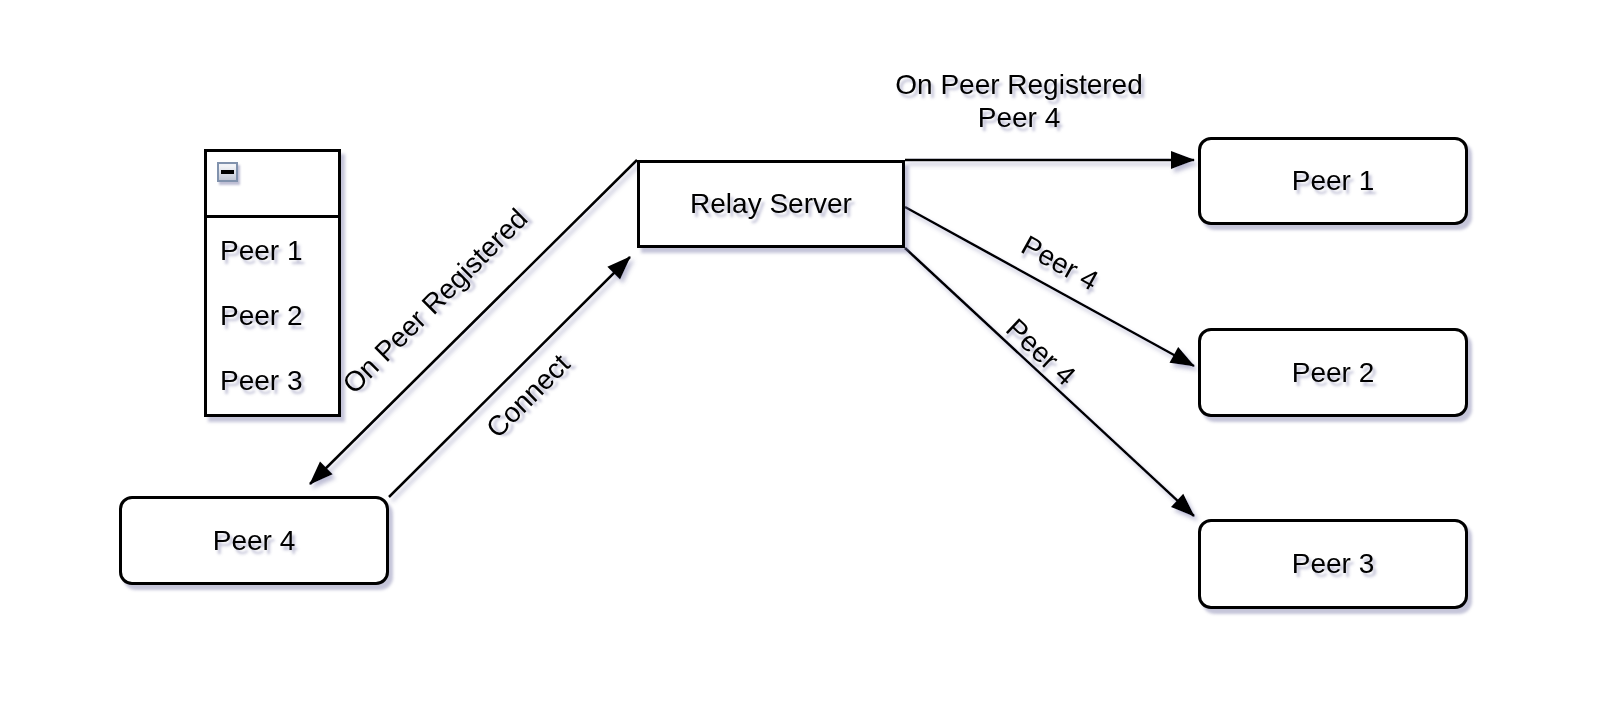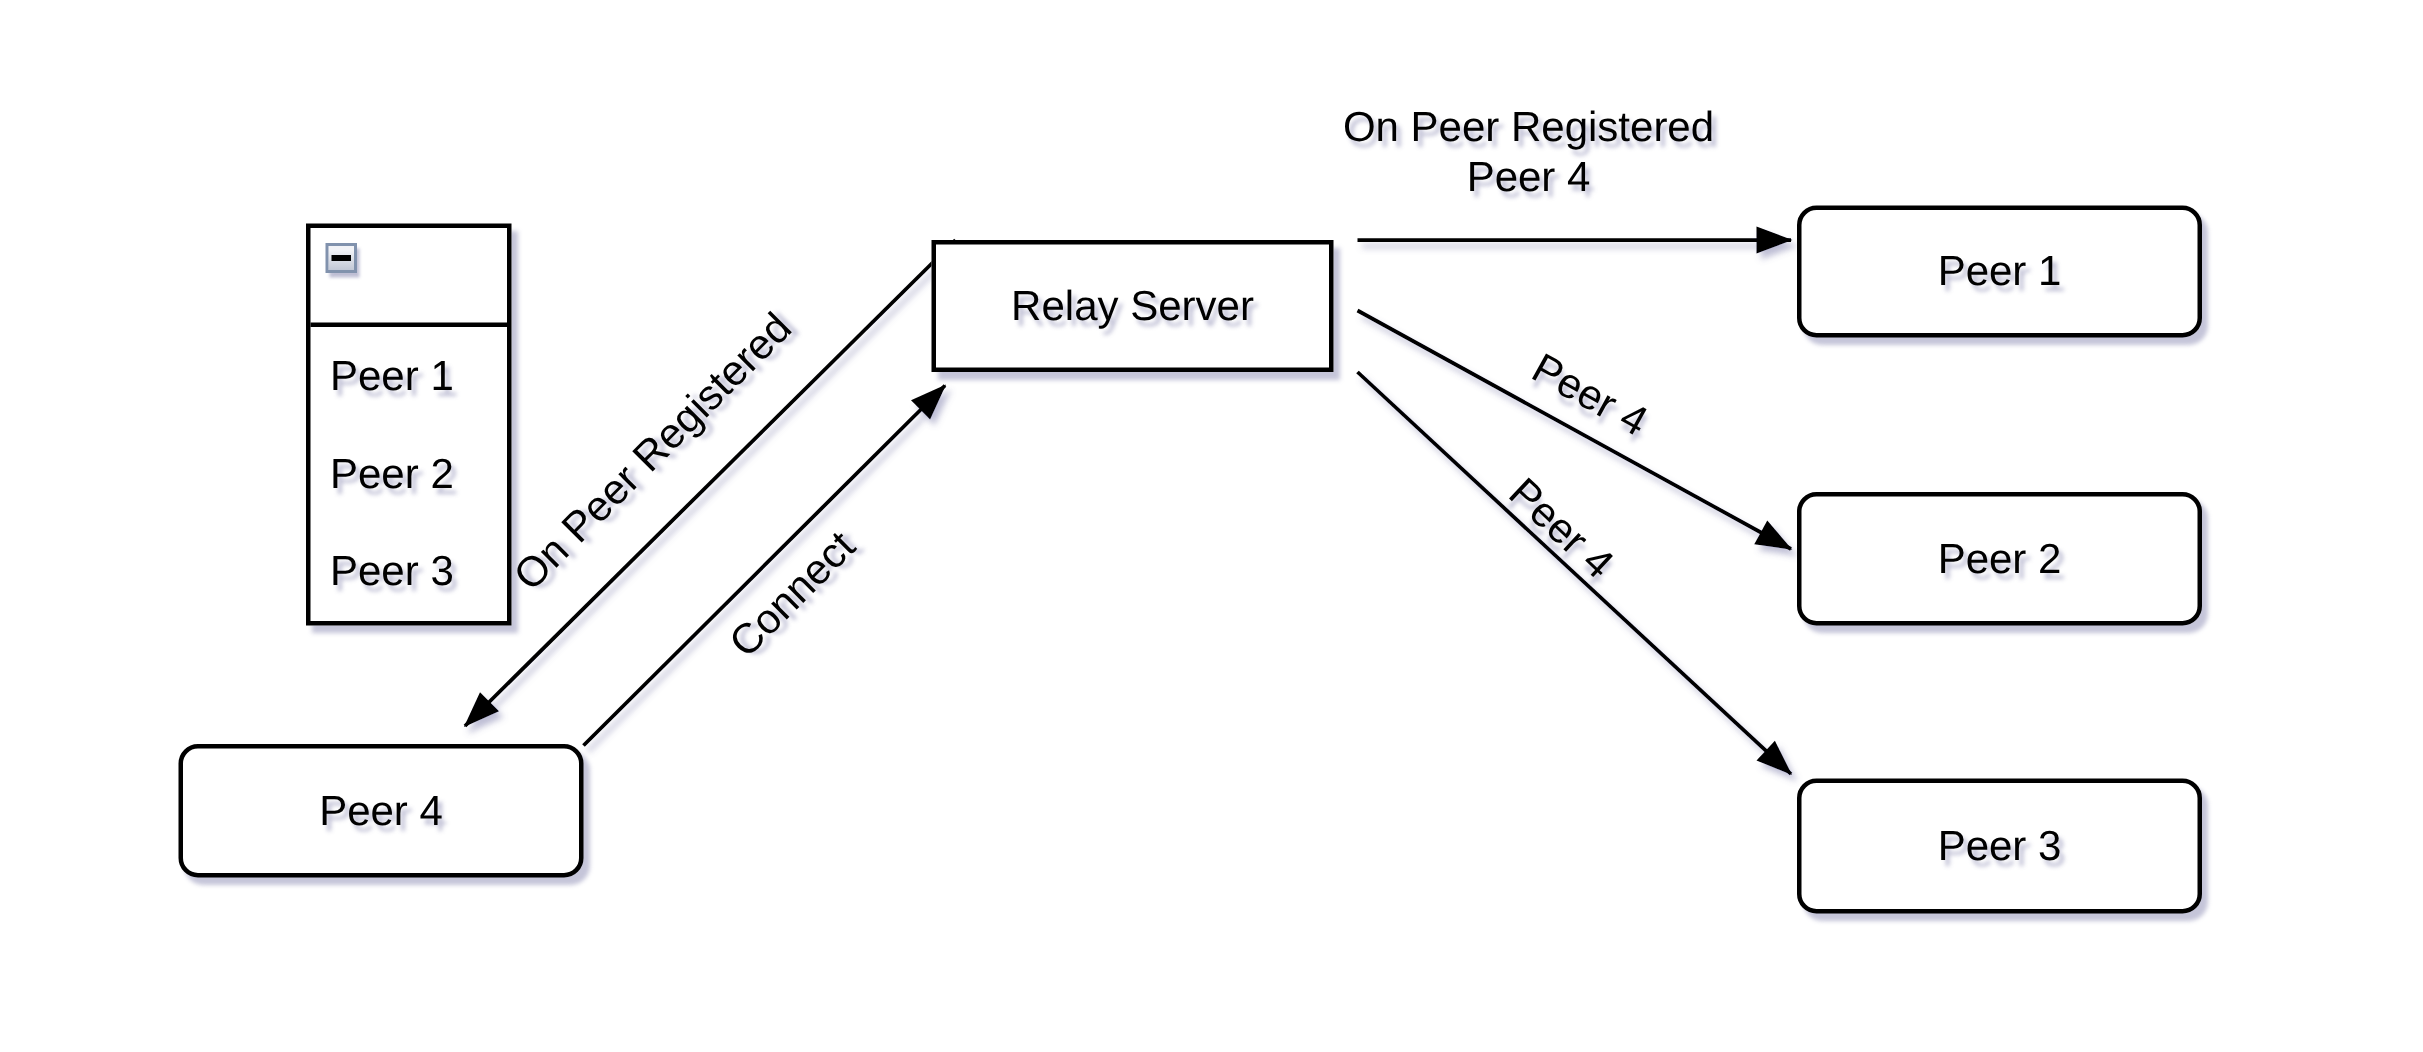--- a/index.html
+++ b/index.html
@@ -135,21 +135,21 @@
         <div class="minus-bar"></div>
       </div>
     </div>
     <div class="group-body">
       <div class="group-item">Peer 1</div>
       <div class="group-item">Peer 2</div>
       <div class="group-item">Peer 3</div>
     </div>
   </div>
 
-  <div class="node relay-node" style="left:621px; top:160px; width:268px; height:88px;">
+  <div class="node relay-node" style="left:637px; top:160px; width:268px; height:88px;">
     <span class="node-label">Relay Server</span>
   </div>
 
   <div class="node peer-node" style="left:1198px; top:137px; width:270px; height:88px;">
     <span class="node-label">Peer 1</span>
   </div>
 
   <div class="node peer-node" style="left:1198px; top:328px; width:270px; height:89px;">
     <span class="node-label">Peer 2</span>
   </div>

